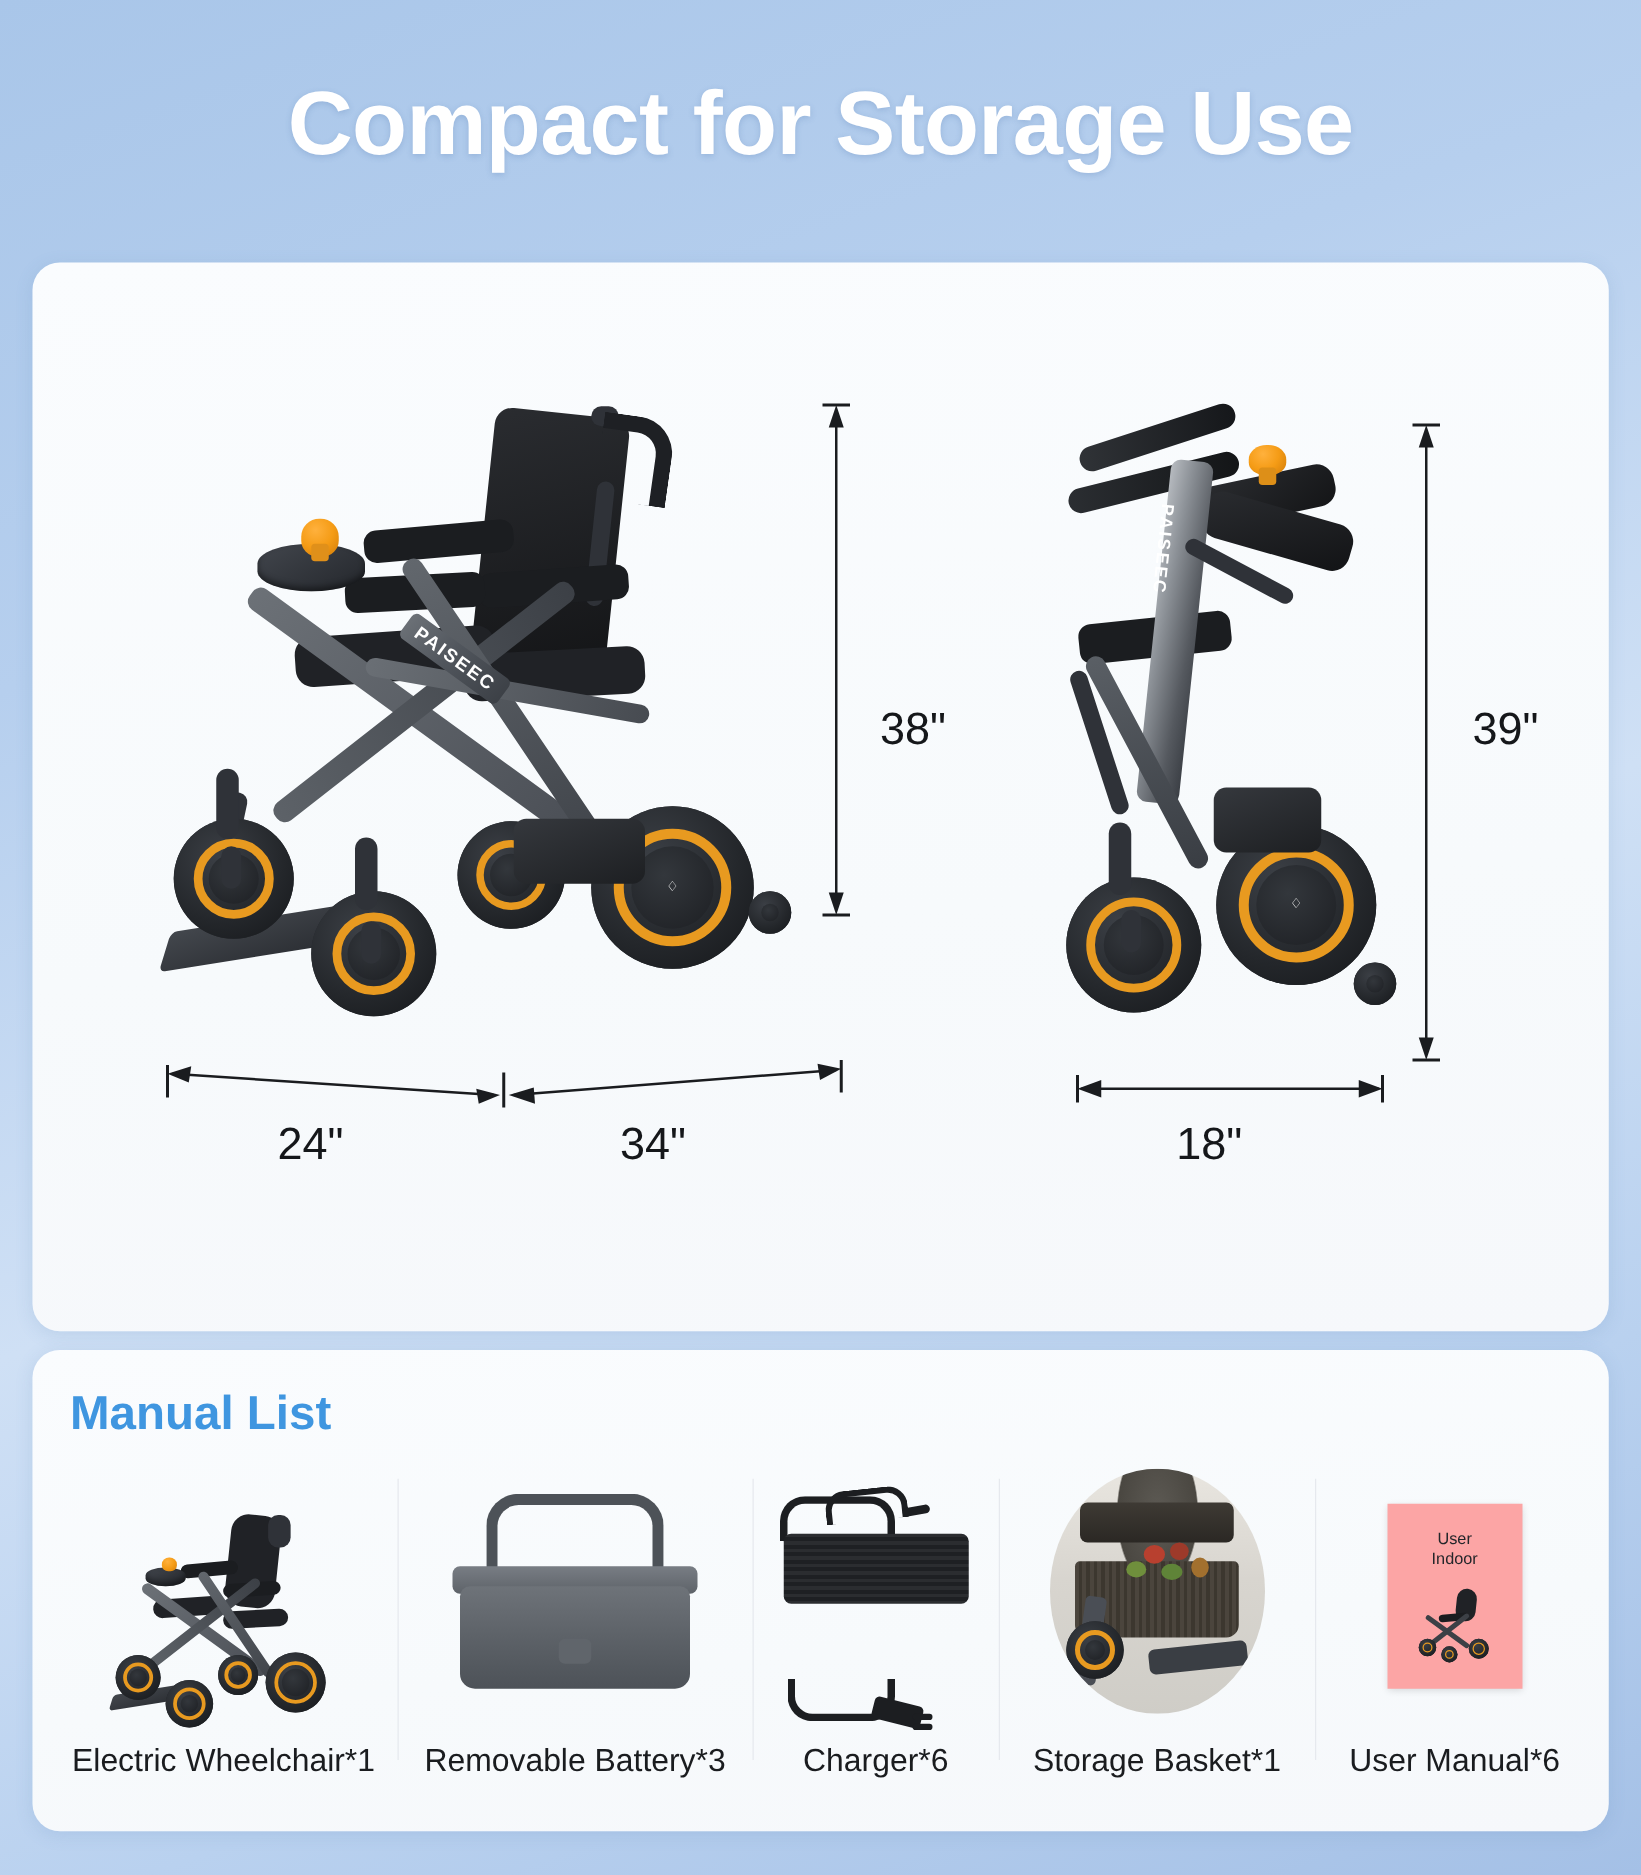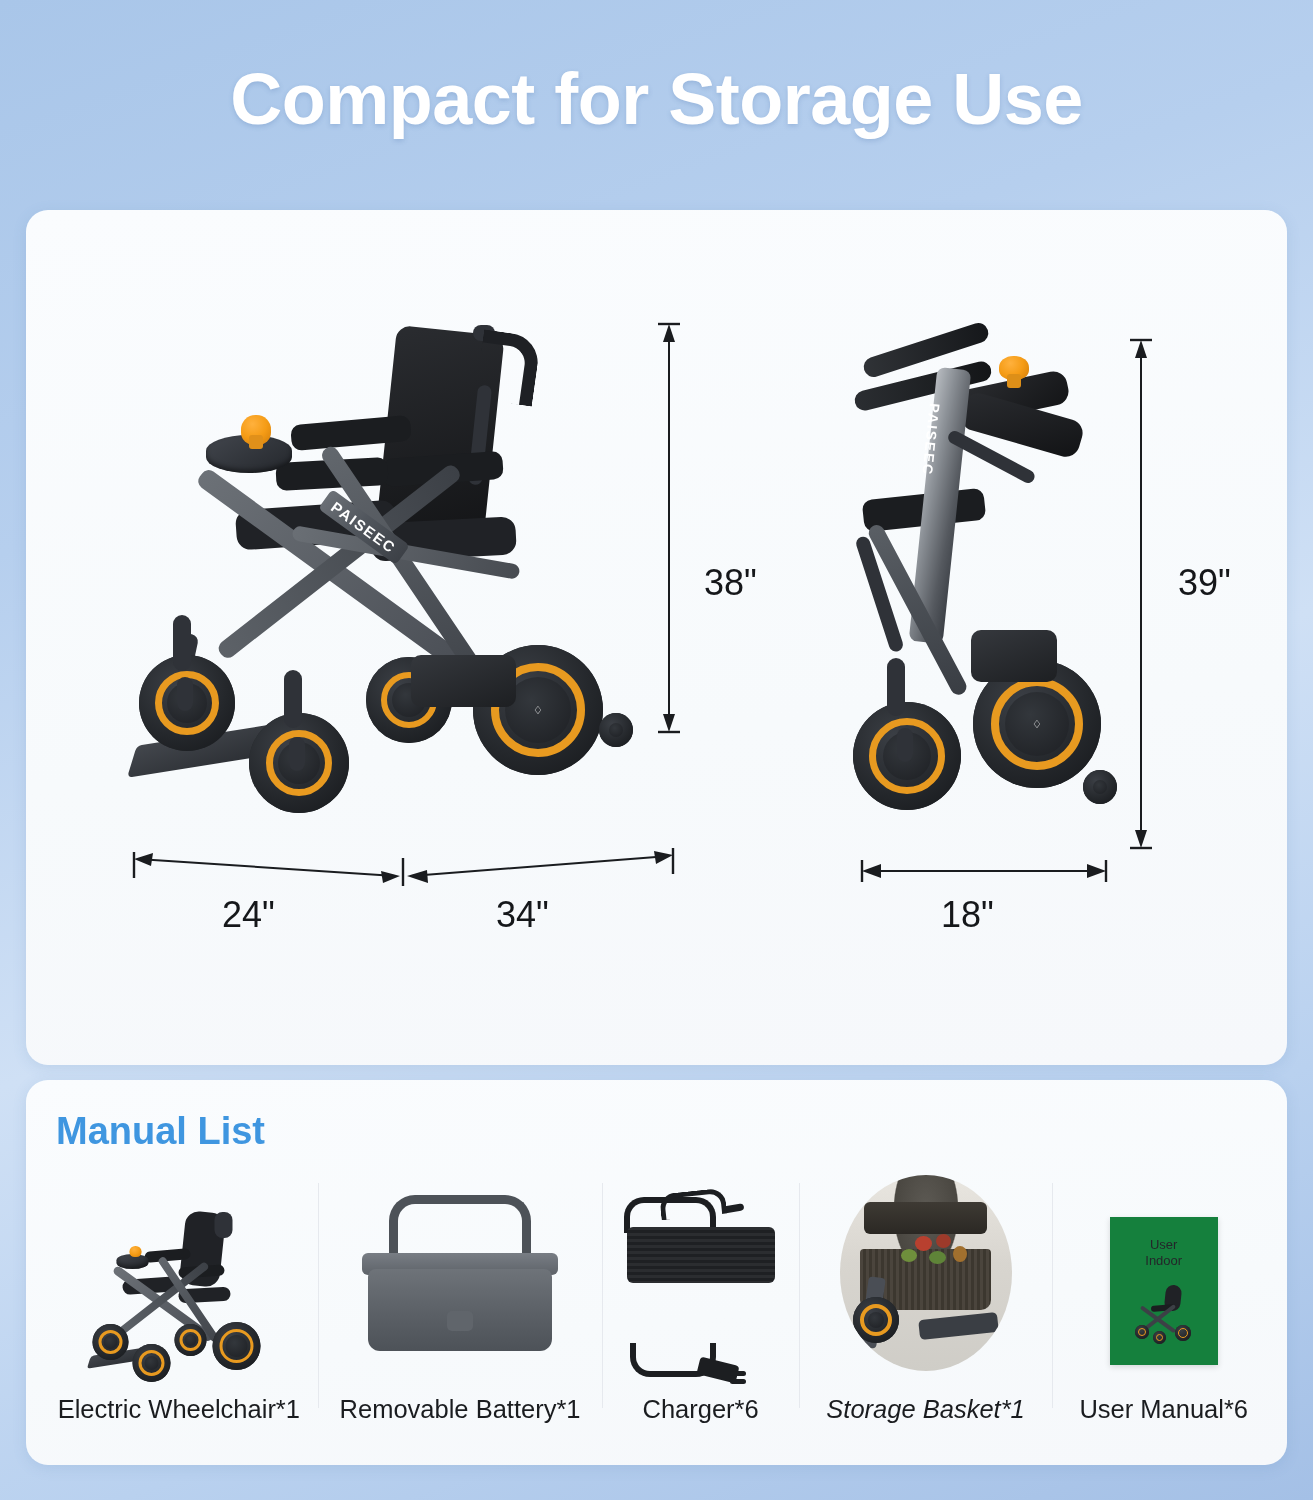--- a/index.html
+++ b/index.html
@@ -190,22 +190,22 @@
     position: absolute; left: 12%; top: 38%;
     width: 76%; height: 31%;
     background: repeating-linear-gradient(90deg, #4b453d 0 3px, #3c372f 3px 6px);
     border-radius: 4px 4px 10px 10px;
   }
   .veg { position: absolute; border-radius: 50%; }
 
   
   .manual-sheet {
     position: absolute; left: 50%; transform: translateX(-50%);
-    bottom: 30px; width: 108px; height: 148px;
-    background: #15803d;
+    bottom: 44px; width: 108px; height: 148px;
+    background: #fca5a5;
     box-shadow: 0 2px 6px rgba(0,0,0,.14);
   }
   .manual-text {
     position: absolute; top: 20px; left: 0; width: 100%;
     text-align: center;
     color: #24262a;
     font-size: 13px;
     line-height: 1.25;
   }
 </style>
@@ -445,38 +445,38 @@
     <div class="item-label">Electric Wheelchair*1</div>
   </div>
 
   <div class="packing-item" style="flex:1.19;">
     <div class="item-art">
       <div class="bat-handle"></div>
       <div class="bat-lid"></div>
       <div class="bat-body"></div>
       <div class="bat-btn"></div>
     </div>
-    <div class="item-label">Removable Battery*1</div>
+    <div class="item-label">Removable Battery*3</div>
   </div>
 
   <div class="packing-item" style="flex:0.82;">
     <div class="item-art">
       <div class="wire" style="left:22px; top:22px; width:92px; height:36px; border-width:6px; border-bottom:none; border-radius:20px 20px 0 0;"></div>
       <div class="wire" style="left:58px; top:16px; width:66px; height:26px; border-width:5px; border-bottom:none; border-radius:16px 16px 0 0; transform:rotate(-6deg);"></div>
       <div class="plug" style="left:120px; top:30px; width:22px; height:7px; transform:rotate(-10deg);"></div>
       <div class="chg-brick"></div>
       <div class="wire" style="left:28px; top:168px; width:86px; height:34px; border-width:6px; border-top:none; border-radius:0 0 20px 20px;"></div>
       <div class="plug" style="left:96px; top:186px; width:40px; height:18px; border-radius:4px; transform:rotate(14deg);"></div>
       <div class="plug" style="left:128px; top:196px; width:16px; height:5px;"></div>
       <div class="plug" style="left:128px; top:204px; width:16px; height:5px;"></div>
     </div>
     <div class="item-label">Charger*6</div>
   </div>
 
-  <div class="packing-item" style="flex:1.06;font-style:italic;">
+  <div class="packing-item" style="flex:1.06;">
     <div class="item-art">
       <div class="basket-oval">
         <div style="position:absolute; left:14%; top:14%; width:72%; height:16%; background:linear-gradient(180deg,#3e3a34,#2b2824); border-radius:6px;"></div>
         <div class="basket-bag"></div>
         <div class="veg" style="left:44%; top:31%; width:17px; height:15px; background:#b8402f;"></div>
         <div class="veg" style="left:56%; top:30%; width:15px; height:14px; background:#9d3a2a;"></div>
         <div class="veg" style="left:36%; top:38%; width:16px; height:13px; background:#6f8f3c;"></div>
         <div class="veg" style="left:52%; top:39%; width:17px; height:13px; background:#5f8438;"></div>
         <div class="veg" style="left:66%; top:36%; width:14px; height:16px; background:#a2702e;"></div>
         <div style="position:absolute; left:14%; top:52%; width:10%; height:36%; background:#4a4e55; border-radius:4px; transform:rotate(8deg);"></div>

